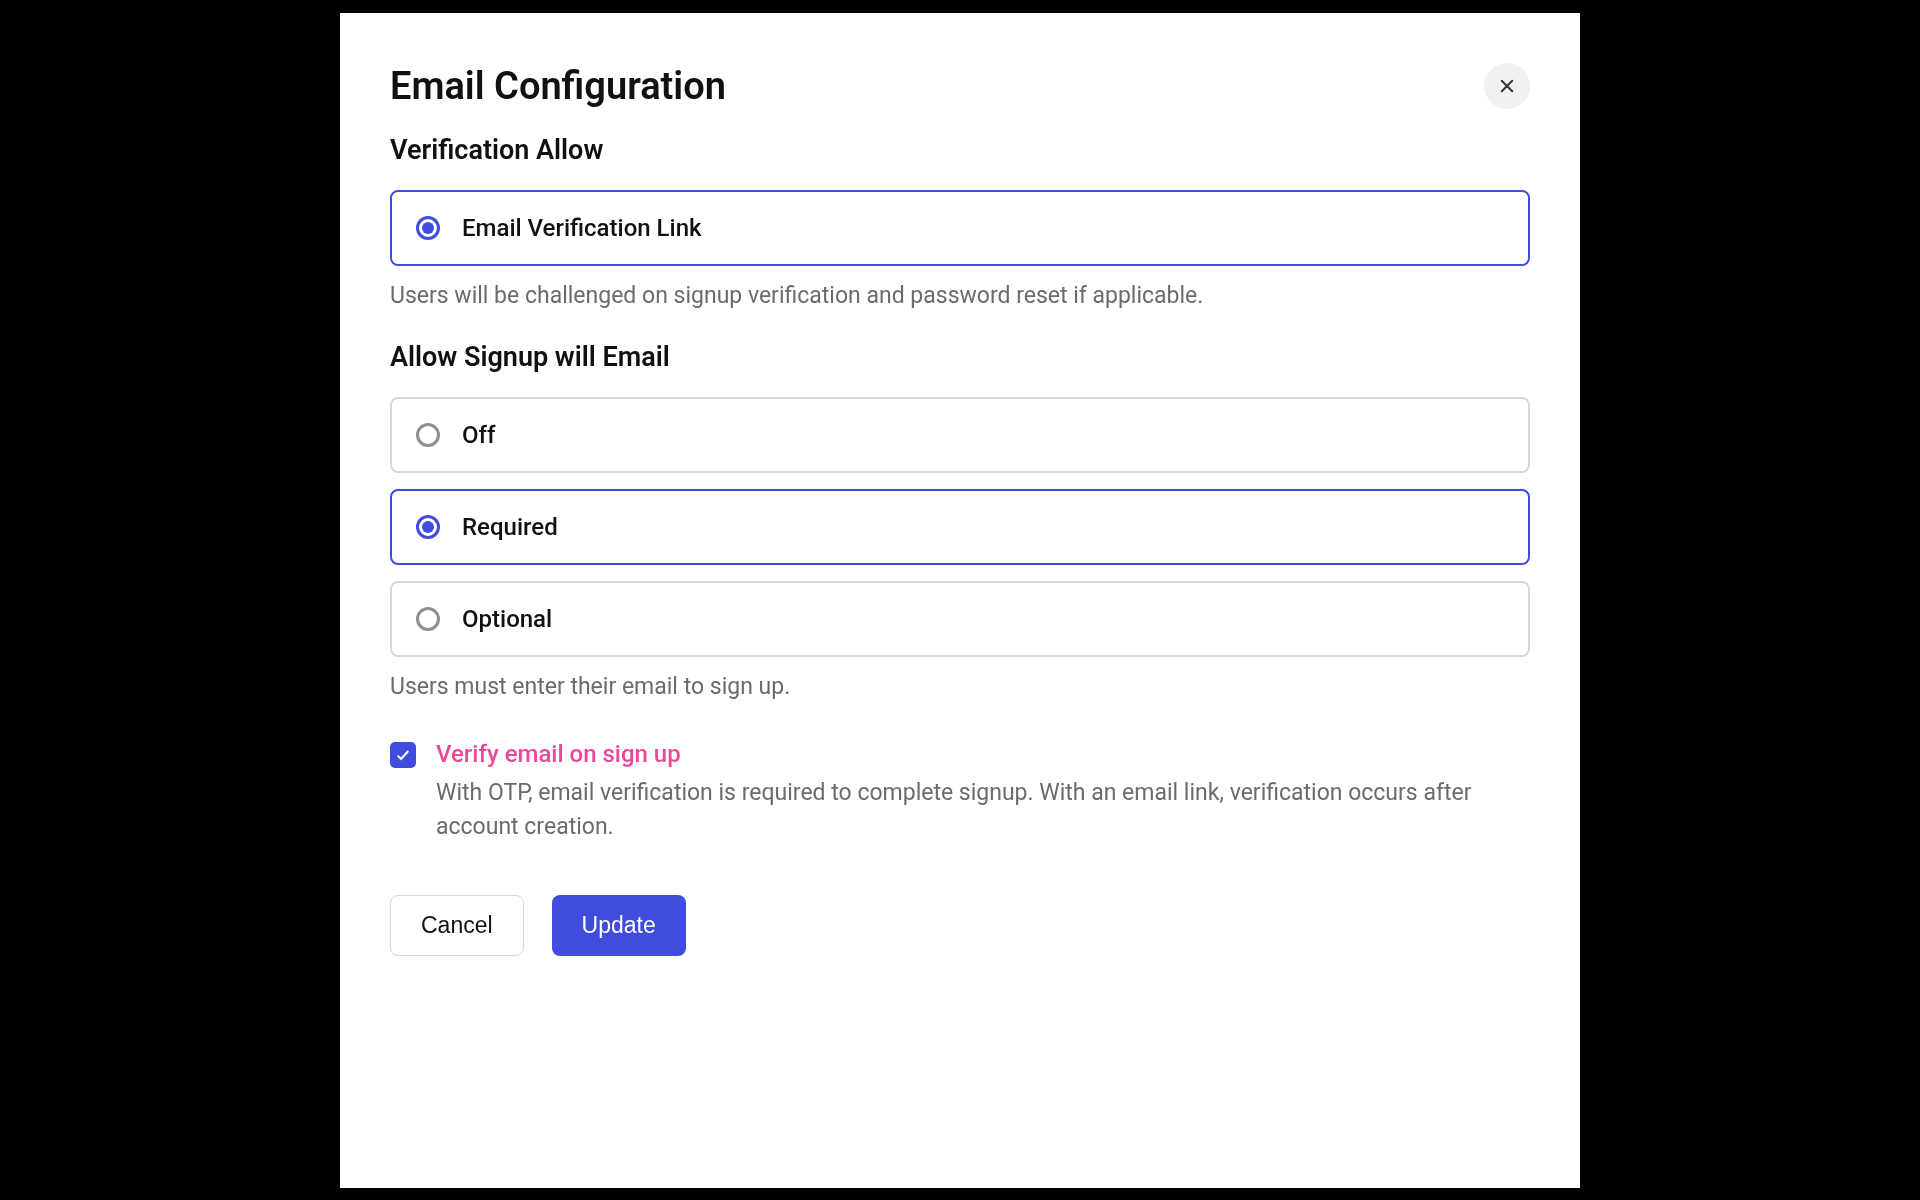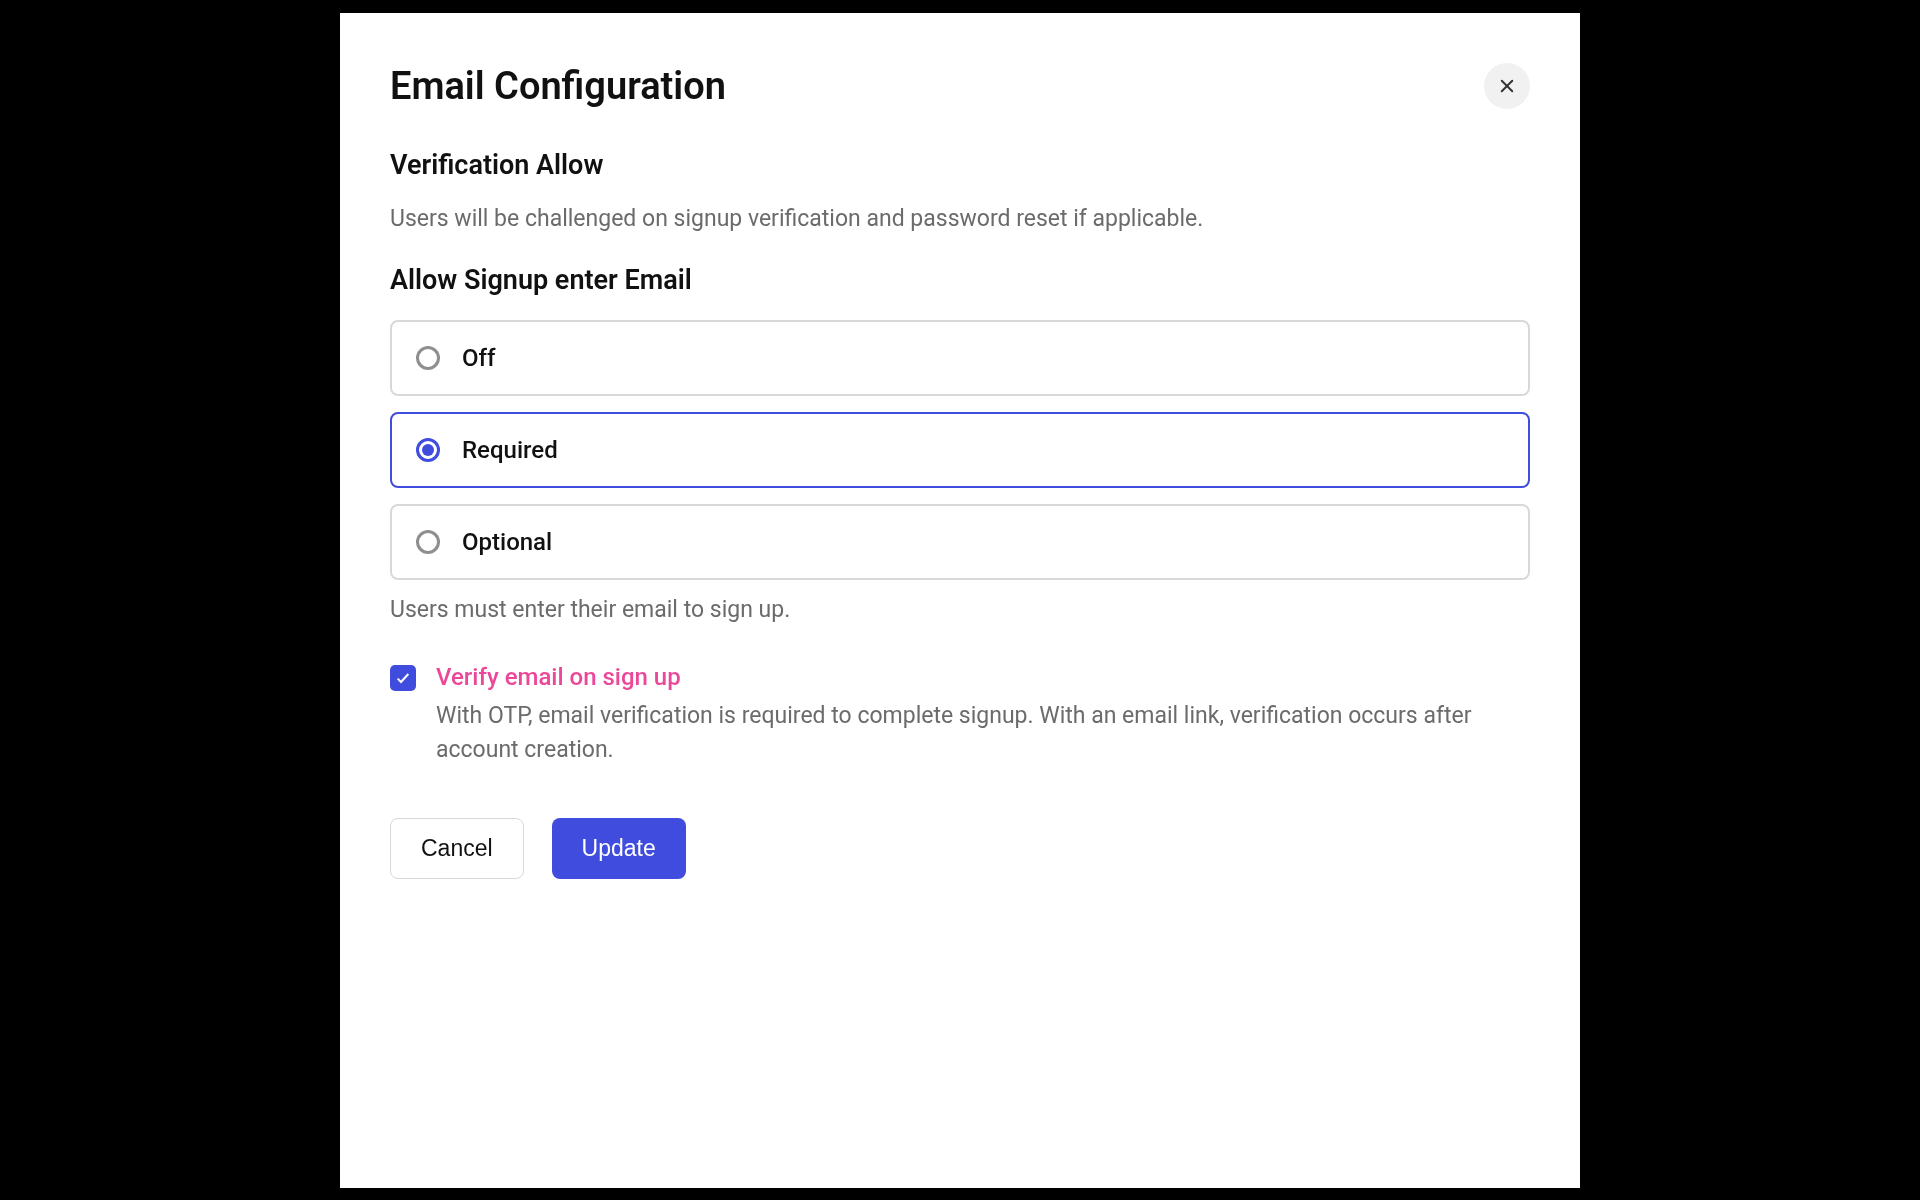--- a/index.html
+++ b/index.html
@@ -23,21 +23,21 @@
       width: 1240px;
       height: 1175px;
       padding: 50px;
       position: relative;
     }
     
     .dialog-header {
       display: flex;
       align-items: center;
       justify-content: space-between;
-      margin-bottom: 40px;
+      margin-bottom: 25px;
     }
     
     .dialog-title {
       font-size: 38px;
       font-weight: 600;
       color: #111;
     }
     
     .close-btn {
       width: 46px;
@@ -211,25 +211,29 @@
       <svg viewBox="0 0 24 24" fill="none" stroke="#333" stroke-width="2.5" stroke-linecap="round">
         <line x1="5" y1="5" x2="19" y2="19"></line>
         <line x1="19" y1="5" x2="5" y2="19"></line>
       </svg>
     </button>
   </div>
 
   <h2 class="section-title">Verification Allow</h2>
 
   <div class="radio-group">
+    <div class="radio-option selected">
+      <span class="radio-circle"></span>
+      <span class="radio-label">Email Verification Link</span>
+    </div>
   </div>
 
   <p class="helper-text">Users will be challenged on signup verification and password reset if applicable.</p>
 
-  <h2 class="section-title">Allow Signup enter Email</h2>
+  <h2 class="section-title">Allow Signup will Email</h2>
 
   <div class="radio-group">
     <div class="radio-option">
       <span class="radio-circle"></span>
       <span class="radio-label">Off</span>
     </div>
     <div class="radio-option selected">
       <span class="radio-circle"></span>
       <span class="radio-label">Required</span>
     </div>

